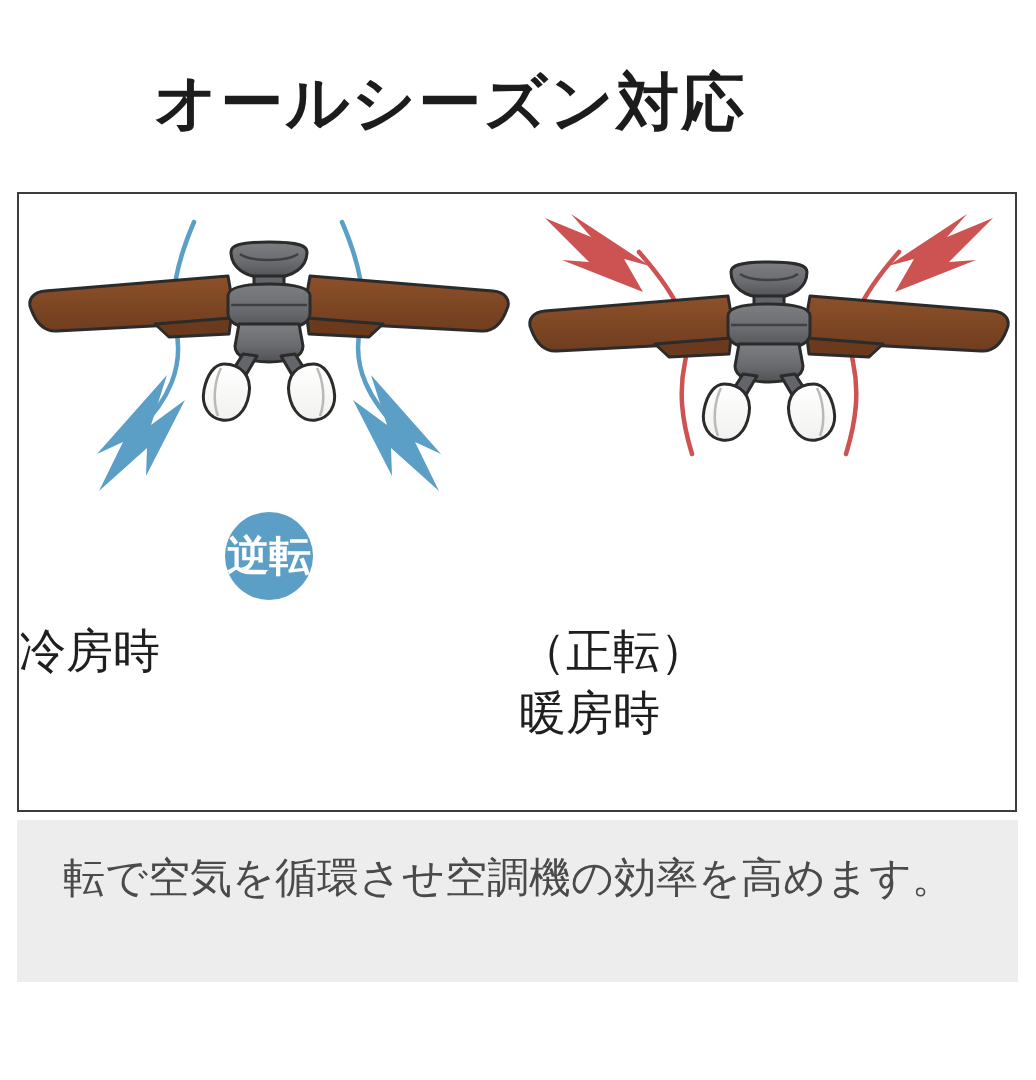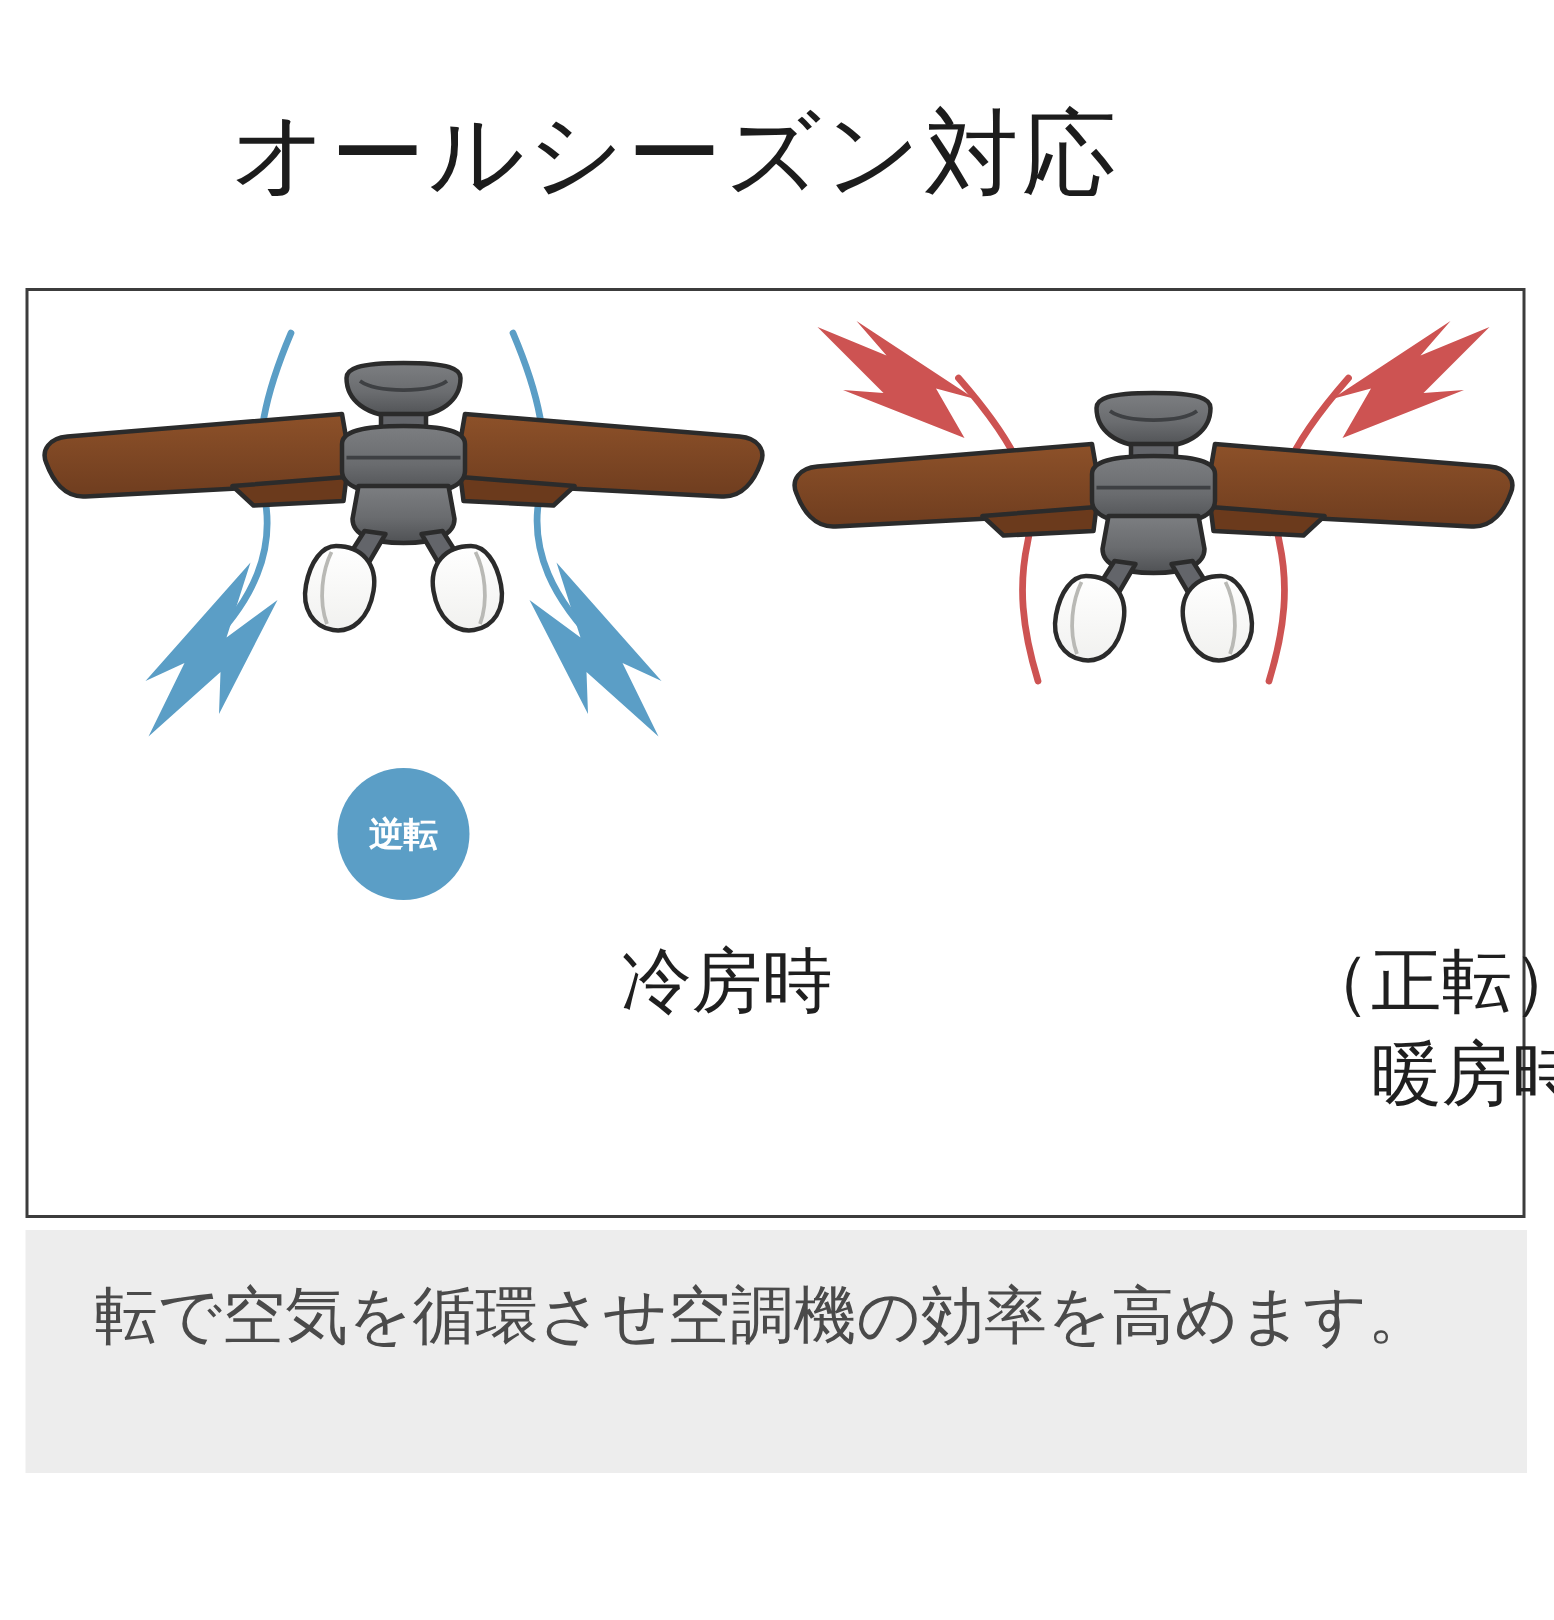--- a/index.html
+++ b/index.html
@@ -24,21 +24,21 @@
   }
 
   
   .title {
     position: absolute;
     left: 0;
     top: 72px;
     width: 900px;
     text-align: center;
     font-family: "Liberation Serif", "DejaVu Serif", serif;
-    font-weight: 400;
+    font-weight: 700;
     font-size: 63px;
     line-height: 1.0;
     letter-spacing: 2px;
     color: #1c1c1c;
     white-space: nowrap;
   }
 
   
   .panel {
     position: absolute;
@@ -86,40 +86,39 @@
     height: 88px;
     border-radius: 50%;
     display: flex;
     align-items: center;
     justify-content: center;
   }
   .badge-label {
     color: #ffffff;
     font-family: "Liberation Sans", sans-serif;
     font-weight: 700;
-    font-size: 23px;
+    font-size: 42px;
     letter-spacing: 0px;
     line-height: 1;
   }
   .badge.blue { background: #5b9ec6; }
   .badge.red  { background: #cd5352; }
 
   
   .caption {
     position: absolute;
     top: 430px;
     left: 0;
     width: 500px;
-    text-align: right;
+    text-align: left;
     color: #1f1f1f;
-    font-family: Liberation Serif, serif;
+    font-family: Liberation Mono, monospace;
     font-size: 47px;
     line-height: 1.32;
     font-weight: 400;
-    padding-left: 36px;
   }
   .caption span { display: block; white-space: nowrap; }
 
   
   .note {
     position: absolute;
     left: 17px;
     top: 820px;
     width: 1001px;
     height: 162px;

